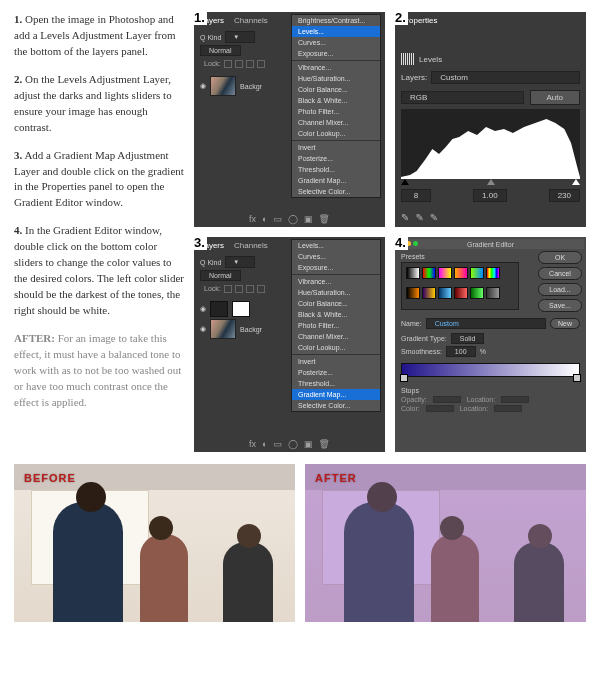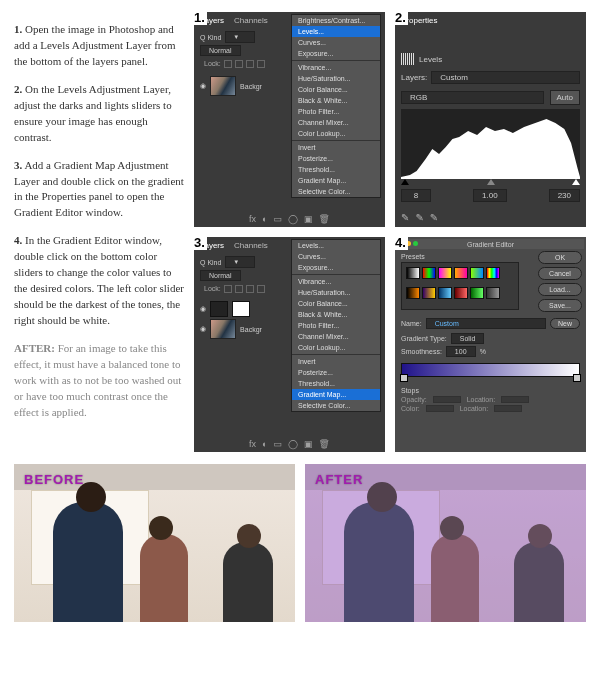--- a/index.html
+++ b/index.html
@@ -13,21 +13,20 @@
   }
   .top-row {
     display: flex;
     gap: 10px;
     margin-bottom: 10px;
   }
   .instructions {
     width: 170px;
     flex-shrink: 0;
     line-height: 1.45;
-    margin-top: 10px;
   }
   .instructions p { margin-bottom: 12px; }
   .instructions .note-label { font-weight: bold; }
   .instructions .note { color: #888; }
   .panels {
     flex: 1;
     display: grid;
     grid-template-columns: 1fr 1fr;
     gap: 10px;
   }
@@ -122,21 +121,21 @@
   .bottom-icons span { opacity: .8; }
 
   
   .levels-wrap { padding: 6px; margin-top: 20px; }
   .levels-title {
     display:flex;align-items:center;gap:4px;margin-bottom:6px;font-size:8px;
   }
   .hist-icon { width:14px;height:12px;background:repeating-linear-gradient(90deg,#ddd 0 1px,#3a3a3a 1px 2px); }
   .preset-row { display:flex;align-items:center;gap:4px;margin-bottom:6px; }
   .rgb-row { display:flex;align-items:center;gap:6px;margin-bottom:4px; }
-  .auto-btn { background:#555;border:1px solid #222;padding:2px 6px;font-size:8px; }
+  .auto-btn { background:#555;border:1px solid #222;padding:2px 16px;font-size:8px; }
   .histogram {
     width: 100%;
     height: 70px;
     background: #222;
     margin: 4px 0 2px;
     position: relative;
     overflow:hidden;
   }
   .histogram svg { width:100%;height:100%; }
   .tri-row { display:flex;justify-content:space-between;margin-top:-2px; }
@@ -179,21 +178,21 @@
 
   
   .ba-row { display:flex;gap:10px;margin-top:12px;}
   .ba {
     flex:1;height:158px;position:relative;overflow:hidden;
     background:#ccc;
   }
   .ba .label{
     position:absolute;top:8px;left:10px;
     font-family: Arial, Helvetica, sans-serif;
-    font-weight:bold;font-size:13px;letter-spacing:1px;color:#a21caf;
+    font-weight:bold;font-size:11px;letter-spacing:1px;color:#b91c1c;
     text-shadow:0 0 2px rgba(0,0,0,.4);
   }
   .scene{position:absolute;inset:0;}
   .scene .wall{position:absolute;inset:0;background:linear-gradient(180deg,#efe7df,#e3d9cc);}
   .scene .ceil{position:absolute;top:0;left:0;right:0;height:26px;background:#cfc7bf;}
   .scene .board{position:absolute;top:26px;left:6%;width:42%;height:60%;background:#faf6f0;border:1px solid #d8cdb8;}
   .scene .p1{position:absolute;bottom:0;left:14%;width:70px;height:120px;border-radius:30px 30px 0 0;background:#223249;}
   .scene .p1h{position:absolute;bottom:110px;left:22%;width:30px;height:30px;border-radius:50%;background:#2b1d14;}
   .scene .p2{position:absolute;bottom:0;left:45%;width:48px;height:88px;border-radius:22px 22px 0 0;background:#8c594a;}
   .scene .p2h{position:absolute;bottom:82px;left:48%;width:24px;height:24px;border-radius:50%;background:#3a2a1c;}

